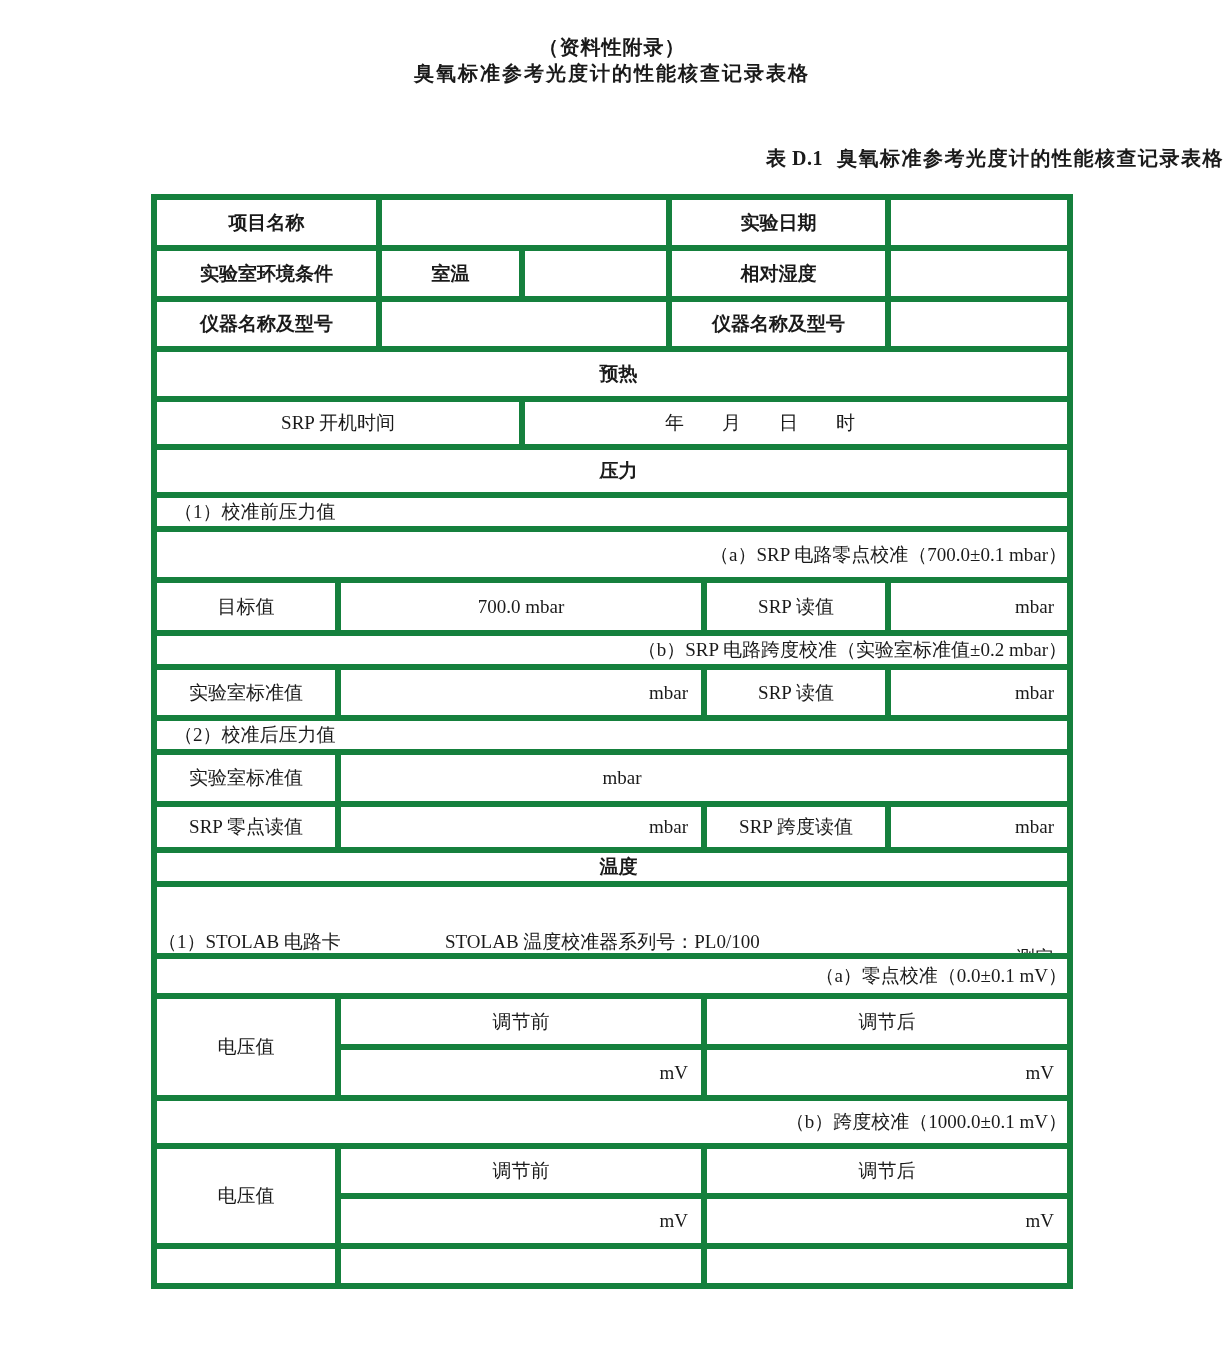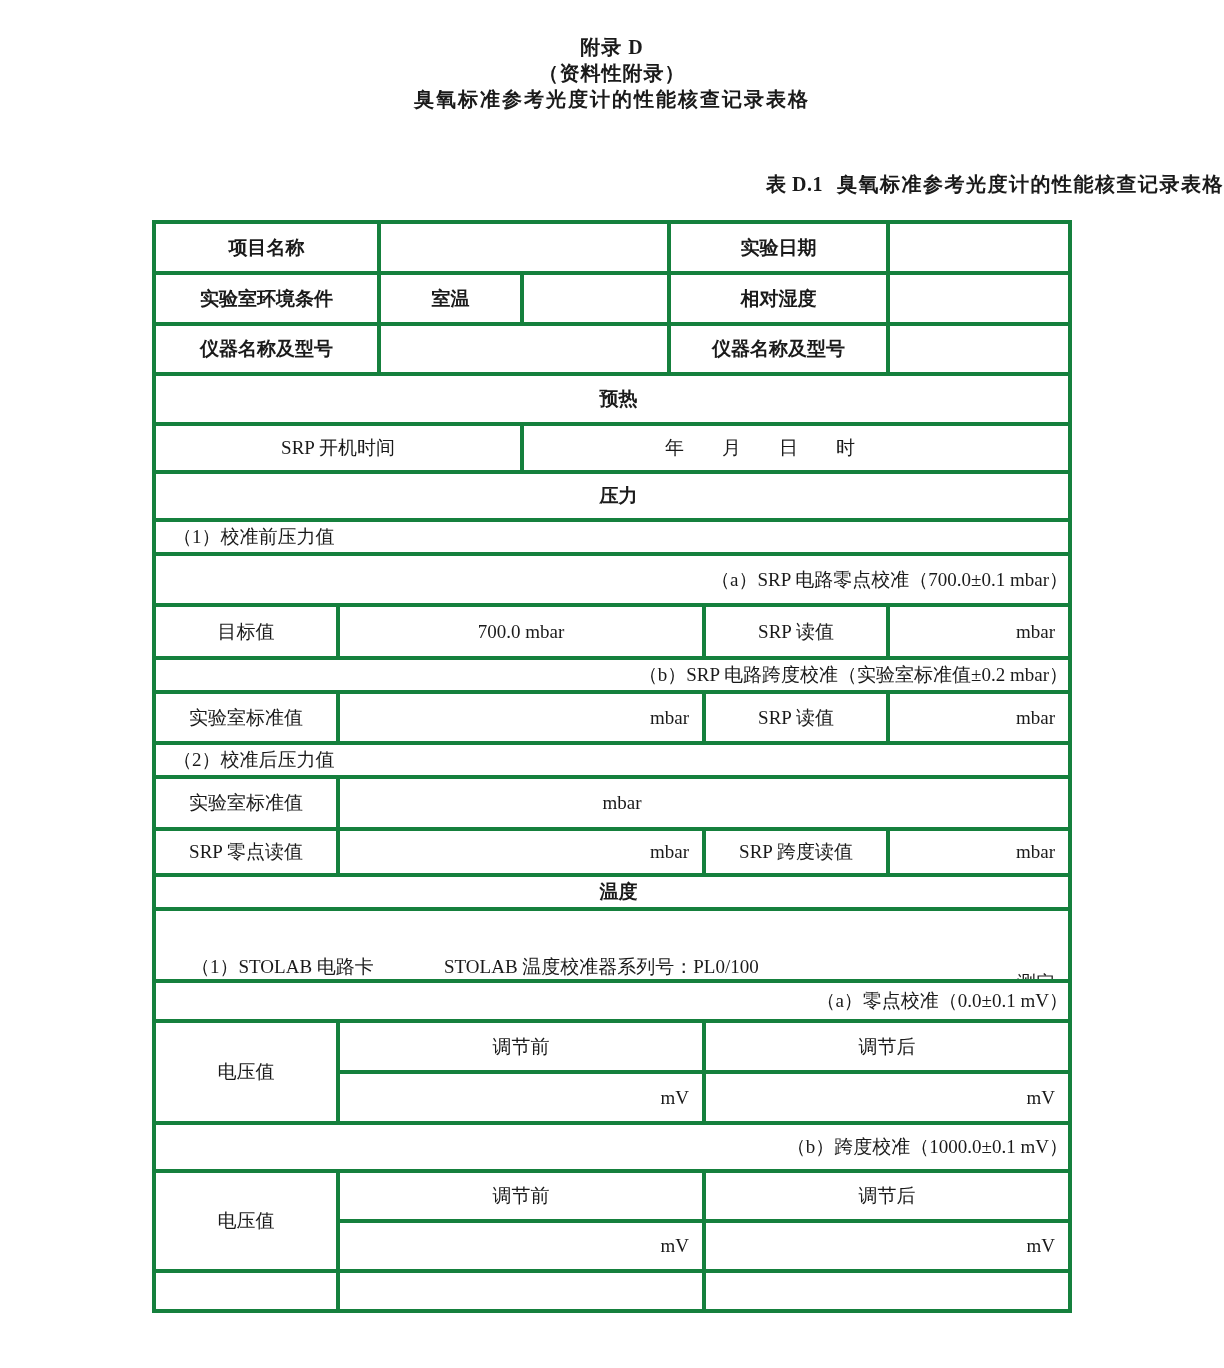--- a/index.html
+++ b/index.html
@@ -14,45 +14,44 @@
   .h-title{letter-spacing:2px;}
   .caption{margin-top:59px;text-align:right;font-size:20px;font-weight:bold;letter-spacing:1px;}
   .caption .cap-label{margin-right:14px;letter-spacing:0.5px;}
   .caption .cap-title{letter-spacing:1.5px;}
 
   .table-clip{margin-top:22px;height:1123px;overflow:hidden;}
   table.doc-table{
     border-collapse:collapse;table-layout:fixed;width:916px;margin:0 auto;
   }
   td{
-    border:4px solid #15803d;padding:0;vertical-align:middle;
+    border:6px solid #15803d;padding:0;vertical-align:middle;
     font-size:19px;line-height:24px;color:#1a1a1a;overflow:hidden;
   }
   .tc{text-align:center;}
   .tl{text-align:center;padding-left:13px;margin-top:24px;}
   .ind1{text-align:left;padding-left:17px;}
   .ind2{text-align:right;padding-left:71px;}
   .ral{text-align:right;padding-right:13px;}
   .bold{font-weight:bold;}
   .pr164{padding-right:164px;}
   .pr72{padding-right:72px;}
   .h40{height:40px}.h46{height:46px}.h48{height:48px}.h49{height:34px}
   .h50{height:50px}.h51{height:51px}.h52{height:52px}.h53{height:53px}.h72{height:72px}
   .thick-top{border-top:3px solid #000;}
   .stolab{position:relative;height:100%;}
   .stolab span,.stolab div{position:absolute;white-space:nowrap;}
-  .stolab .s1{left:35px;top:10px;}
+  .stolab .s1{left:1px;top:10px;}
   .stolab .s2{left:288px;top:10px;}
   .stolab .s3{right:13px;top:26px;}
 </style>
 </head>
 <body>
 
 <div class="headings">
-  <div class="h-line">附录 D</div>
   <div class="h-line">（资料性附录）</div>
   <div class="h-line h-title">臭氧标准参考光度计的性能核查记录表格</div>
 </div>
 
 <div class="caption">
   <span class="cap-label">表 D.1</span><span class="cap-title">臭氧标准参考光度计的性能核查记录表格</span>
 </div>
 
 <div class="table-clip">
 <table class="doc-table">

